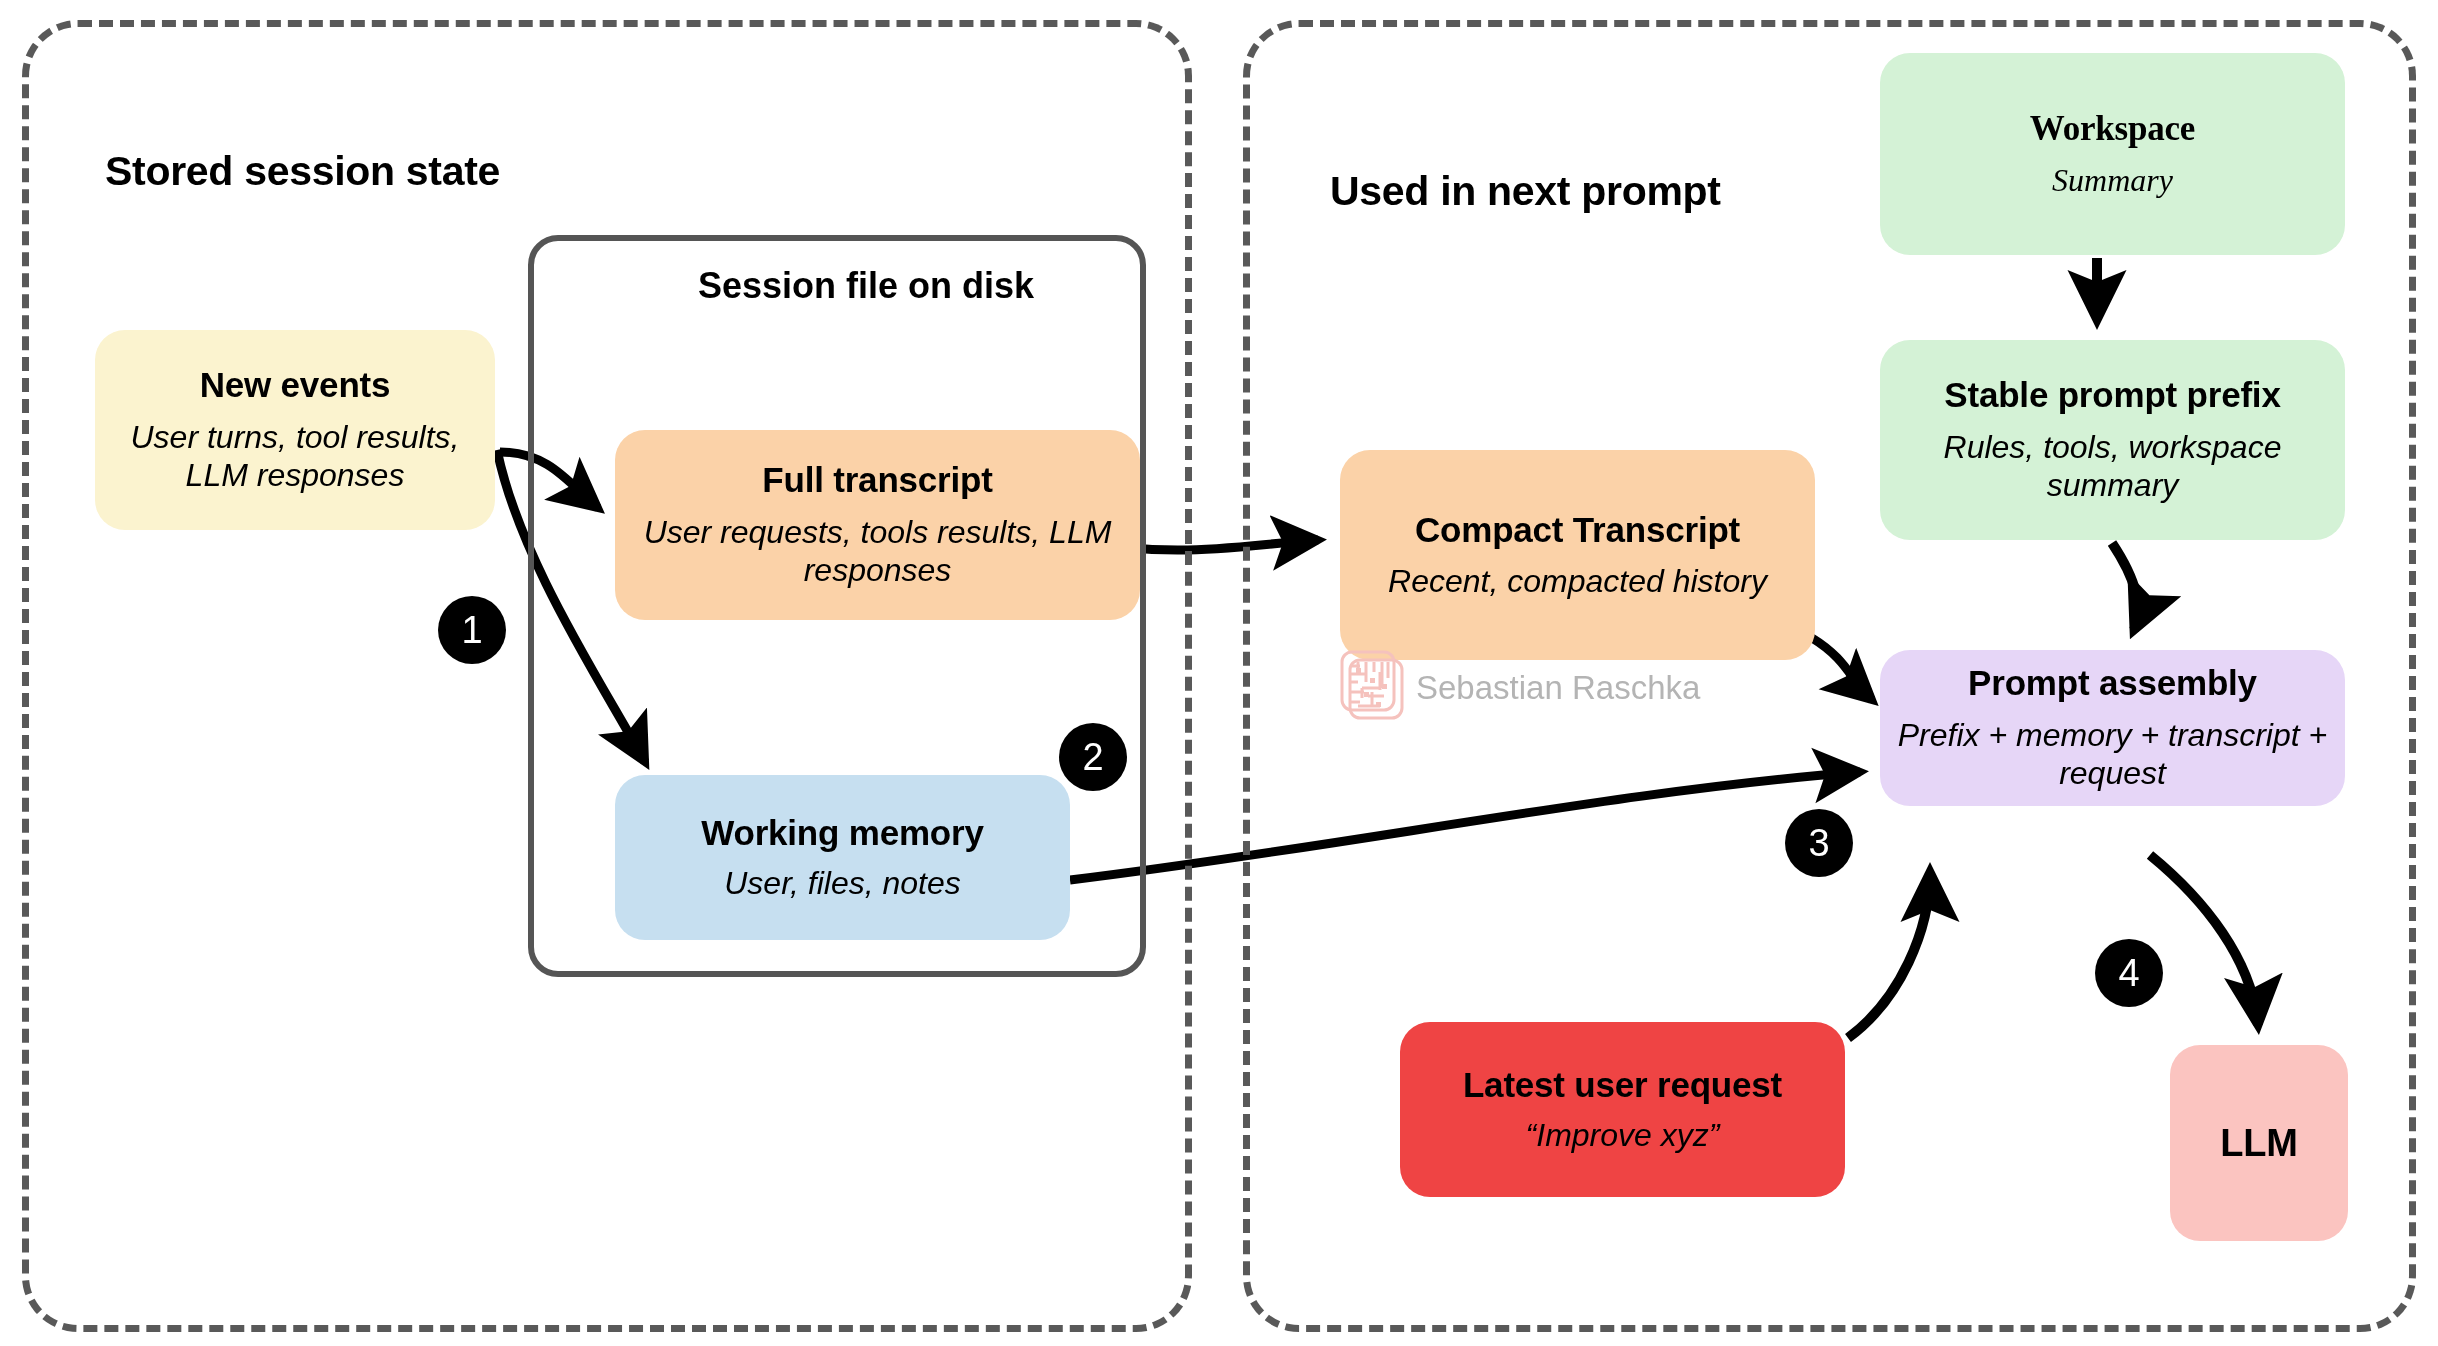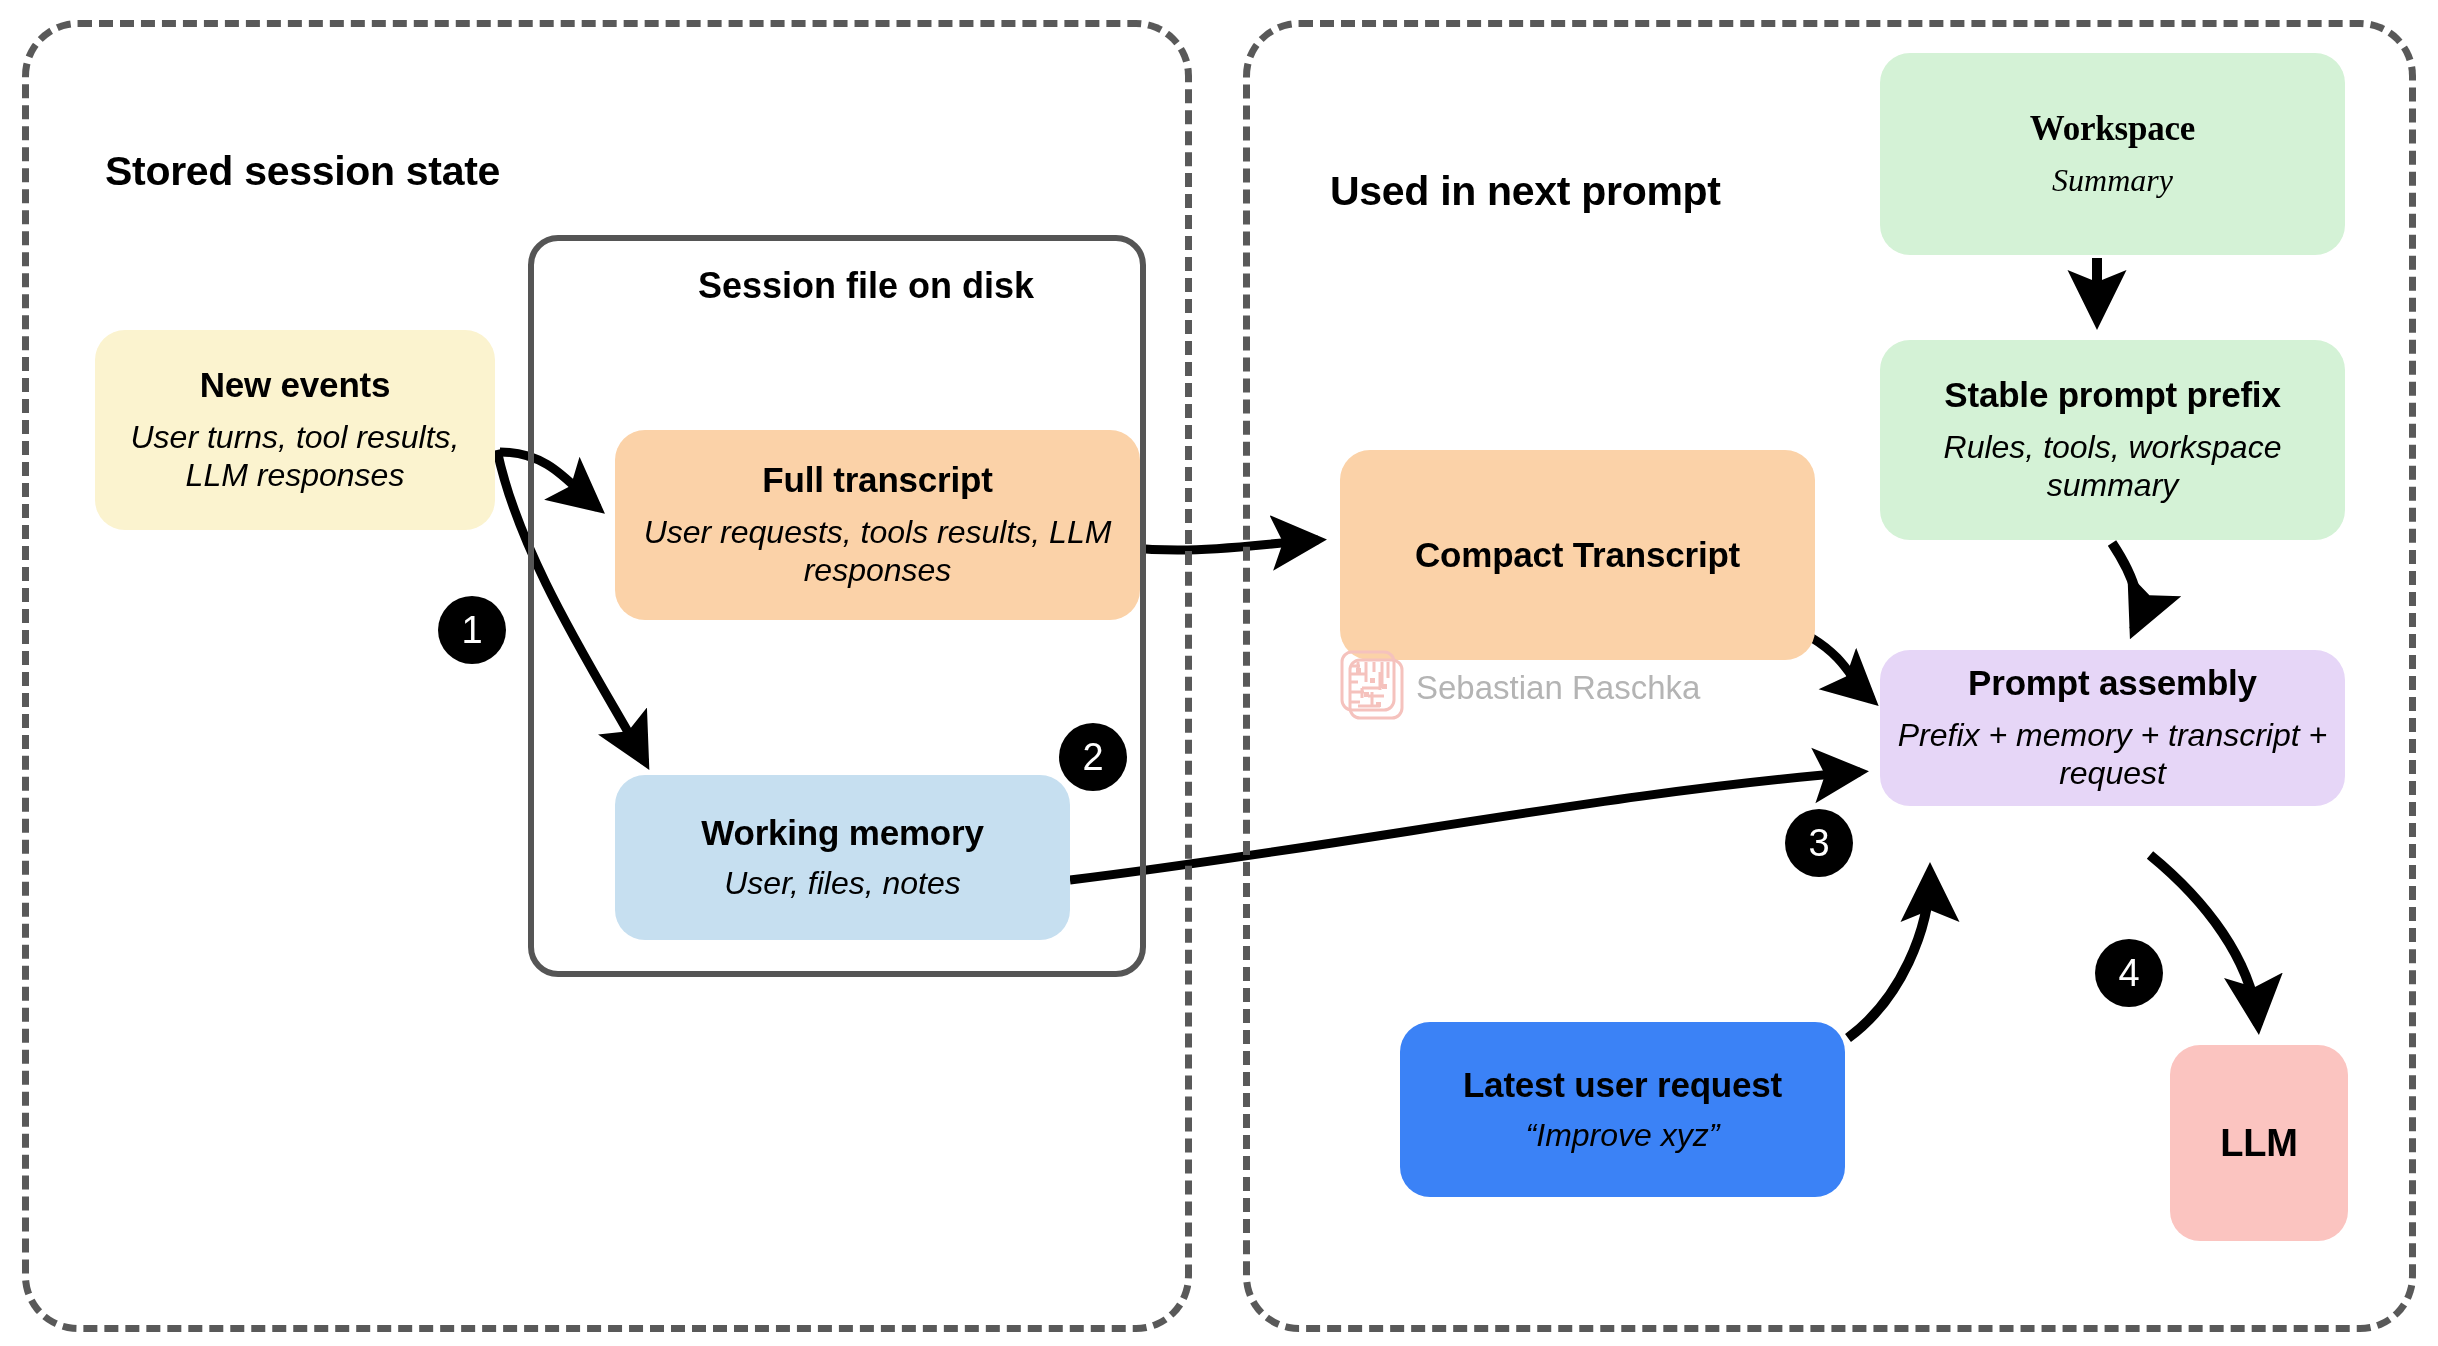--- a/index.html
+++ b/index.html
@@ -92,21 +92,21 @@
   }
   .node.tight .n-sub{ margin-top:10px; }
 
   #node-new-events{      left:95px;   top:330px;  width:400px; height:200px; background:#fbf3cf; }
   #node-full-transcript{ left:615px;  top:430px;  width:525px; height:190px; background:#fbd2a8; }
   #node-working-memory{  left:615px;  top:775px;  width:455px; height:165px; background:#c6dff0; }
   #node-compact{         left:1340px; top:450px;  width:475px; height:210px; background:#fbd2a8; }
   #node-workspace{       left:1880px; top:53px;   width:465px; height:202px; background:#d4f2d6;font-family:Liberation Serif, serif; }
   #node-prefix{          left:1880px; top:340px;  width:465px; height:200px; background:#d4f2d6; }
   #node-prompt{          left:1880px; top:650px;  width:465px; height:156px; background:#e6d6f7; }
-  #node-latest{          left:1400px; top:1022px; width:445px; height:175px; background:#3b82f6; }
+  #node-latest{          left:1400px; top:1022px; width:445px; height:175px; background:#ef4444; }
   #node-llm{             left:2170px; top:1045px; width:178px; height:196px; background:#fbc4c0; }
   #node-llm .n-title{ font-size:38px; }
 
   
   .badge{
     position:absolute;
     width:68px;height:68px;
     border-radius:50%;
     background:#000;
     color:#fff;
@@ -191,20 +191,21 @@
     <div class="n-sub">User requests, tools results, LLM responses</div>
   </div>
 
   <div class="node tight" id="node-working-memory">
     <div class="n-title">Working memory</div>
     <div class="n-sub">User, files, notes</div>
   </div>
 
   <div class="node" id="node-compact">
     <div class="n-title">Compact Transcript</div>
+    <div class="n-sub">Recent, compacted history</div>
   </div>
 
   <div class="node" id="node-workspace">
     <div class="n-title">Workspace</div>
     <div class="n-sub">Summary</div>
   </div>
 
   <div class="node" id="node-prefix">
     <div class="n-title">Stable prompt prefix</div>
     <div class="n-sub">Rules, tools, workspace summary</div>

